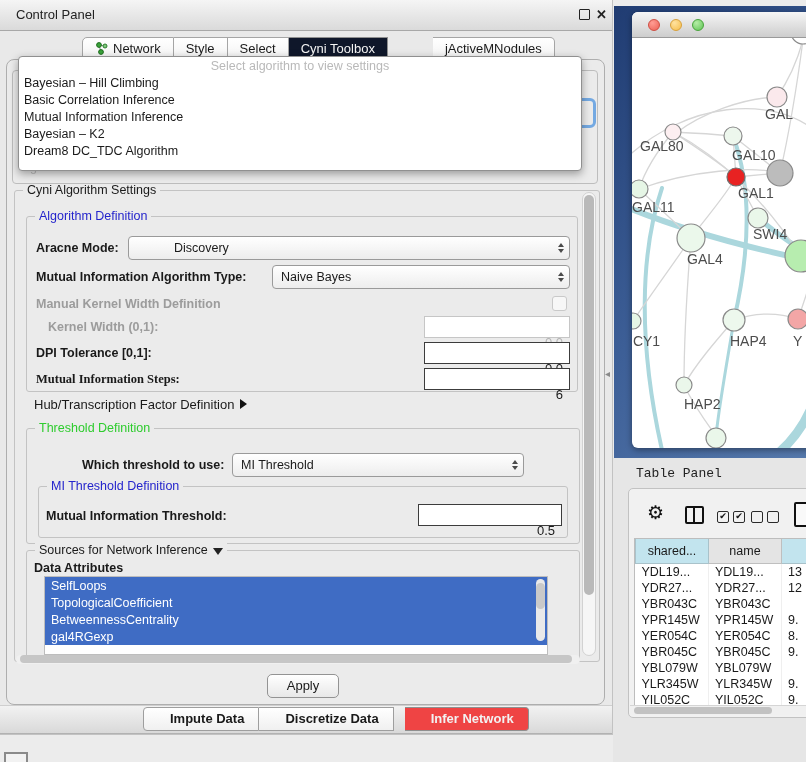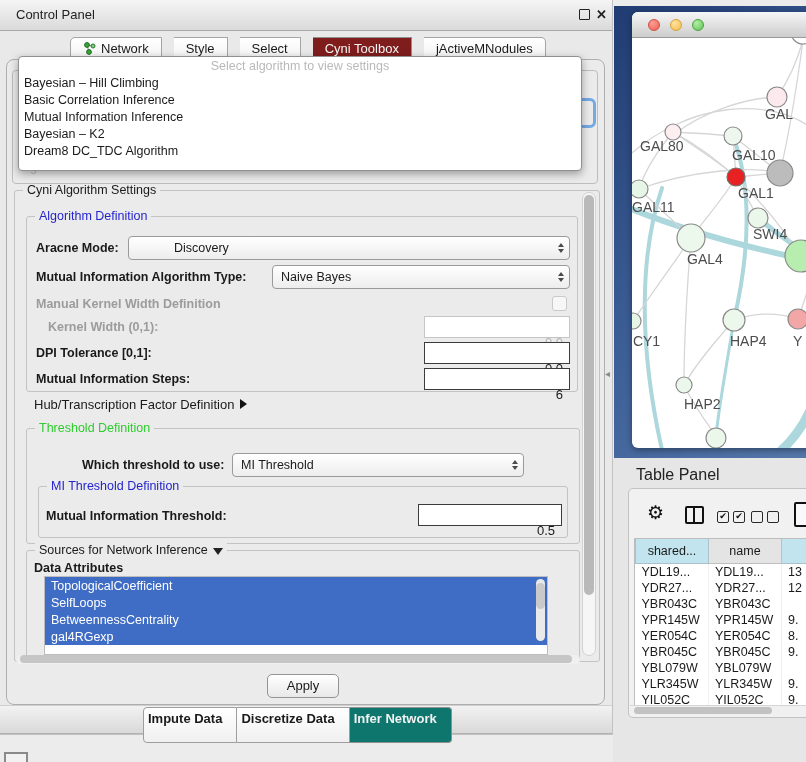--- a/index.html
+++ b/index.html
@@ -15,26 +15,26 @@
      background:linear-gradient(#f5f5f5,#dadada);border-bottom:1px solid #a8a8a8;}
   #cp-title{left:16px;top:7px;font-size:13px;color:#222;}
   .tb-btn{top:9px;width:12px;height:12px;font-size:13px;line-height:12px;color:#222;cursor:pointer;}
   #cp-float{left:579px;border:1.5px solid #222;width:9px;height:9px;border-radius:1px;}
   #cp-close{left:596px;font-weight:bold;}
 
   #cp-container{left:6px;top:59px;width:597px;height:644px;background:#ebebeb;
      border:1px solid #aeaeae;border-radius:8px;}
 
   
-  #top-tabs{left:70px;top:37px;height:23px;display:flex;z-index:20;gap:12px;}
+  #top-tabs{left:82px;top:37px;height:23px;display:flex;z-index:20;}
   .tab{background:linear-gradient(#ffffff,#f2f2f2);border:1px solid #a5a5a5;border-left:none;
      padding:3px 12px 0 12px;font-size:13px;height:19px;cursor:pointer;display:flex;gap:5px;align-items:flex-start;}
   .tab:first-child{border-left:1px solid #a5a5a5;border-radius:5px 0 0 5px;}
-  .tab:last-child{border-radius:0 5px 5px 0;}
-  .tab.selected{background:#7f1d1d;color:#f4f4f4;border-color:#8f8f8f;}
+  .tab:last-child{border-radius:0 5px 5px 0;margin-left:45px;}
+  .tab.selected{background:#0f172a;color:#f4f4f4;border-color:#8f8f8f;}
 
   
   #algo-dropdown{left:18px;top:56px;width:562px;height:111px;background:#ffffff;
      border:1px solid #909090;border-radius:4px;box-shadow:0 3px 8px rgba(0,0,0,0.35);
      z-index:50;padding-top:2px;}
   #algo-hint{text-align:center;color:#b9b9b9;font-size:12.5px;height:16px;}
   .algo-item{font-size:12.5px;padding:1.4px 0 1.4px 5px;cursor:pointer;}
   .algo-item.bold{font-weight:bold;}
   #behind-frame{left:12px;top:70px;width:584px;height:112px;border:1px solid #bdbdbd;
      border-radius:4px;z-index:30;}
@@ -93,24 +93,24 @@
   #h-scroll .th{width:552px;height:8px;margin-left:4px;background:#c6c6c6;border-radius:5px;}
 
   
   #apply-btn{left:267px;top:674px;width:72px;height:24px;background:linear-gradient(#ffffff,#e8e8e8);
      border:1px solid #939393;border-radius:5px;font-size:13px;text-align:center;
      padding-top:3px;box-sizing:border-box;cursor:pointer;}
   #bottom-strip{left:0;top:705px;width:612px;height:29px;background:linear-gradient(#f2f2f2,#d9d9d9);
      border-top:1px solid #cfcfcf;border-bottom:1px solid #b2b2b2;box-sizing:border-box;}
   #bottom-tabs{left:143px;top:707px;height:23px;display:flex;z-index:5;}
   .btab{background:linear-gradient(#ffffff,#f0f0f0);border:1px solid #9e9e9e;border-left:none;
-     font-size:13px;font-weight:bold;padding:3px 14px 0 4px;height:36px;box-sizing:border-box;cursor:pointer;text-align:center;}
+     font-size:13px;font-weight:bold;padding:3px 14px 0 26px;height:24px;box-sizing:border-box;cursor:pointer;text-align:center;}
   .btab:first-child{border-left:1px solid #9e9e9e;border-radius:4px 0 0 4px;}
   .btab:last-child{border-radius:0 4px 4px 0;}
-  .btab.selected{background:#0f766e;color:#f2f2f2;border-color:#8f8f8f;}
+  .btab.selected{background:#ef4444;color:#f2f2f2;border-color:#8f8f8f;margin-left:11px;}
 
   
   #divider-handle{left:605px;top:368px;font-size:10px;color:#8a8a8a;}
 
   
   #net-frame{left:614px;top:6px;width:192px;height:452px;
      background:linear-gradient(135deg,#203c72 0%,#3d5f97 55%,#5578ab 100%);}
   #net-window{left:632px;top:12px;width:180px;height:436px;background:#ffffff;
      border-radius:6px 0 0 6px;box-shadow:0 2px 6px rgba(0,0,0,0.4);overflow:hidden;}
   #net-titlebar{left:0;top:0;width:100%;height:26px;background:linear-gradient(#f6f6f6,#cdcdcd);
@@ -118,21 +118,21 @@
   .light{position:absolute;top:7px;width:12px;height:12px;border-radius:50%;box-sizing:border-box;cursor:pointer;}
   #light-close{left:16px;background:radial-gradient(circle at 35% 30%,#ff9d94,#ec6054);border:1px solid #ce4d42;}
   #light-min{left:38px;background:radial-gradient(circle at 35% 30%,#ffe2a0,#f5bd4b);border:1px solid #d8a03a;}
   #light-zoom{left:60px;background:radial-gradient(circle at 35% 30%,#b5eda6,#5fc454);border:1px solid #47a43a;}
   #net-canvas{left:0;top:26px;width:180px;height:410px;overflow:hidden;}
   #net-canvas svg{display:block;}
   .node-label{font-size:14px;fill:#4d4d4d;font-family:"Liberation Sans",sans-serif;}
 
   
   #right-lower{left:613px;top:458px;width:193px;height:304px;background:#e6e6e6;}
-  #table-panel-title{left:636px;top:466px;font-size:16px;color:#222;}
+  #table-panel-title{left:636px;top:466px;font-size:13px;color:#222;font-family:Liberation Mono, monospace;}
   #table-container{left:628px;top:488px;width:182px;height:228px;background:#f1f1f1;
      border:1px solid #c2c2c2;border-radius:5px 0 0 5px;}
   .ticon{position:absolute;cursor:pointer;}
   #gear-icon{left:18px;top:12px;font-size:19px;color:#111;}
   #cols-icon{left:56px;top:17px;width:15px;height:14px;border:2px solid #111;border-radius:2px;}
   #cols-icon i{position:absolute;left:6px;top:0;width:2px;height:14px;background:#111;}
   .chkpair{display:flex;gap:4px;}
   #checked-pair{left:88px;top:22px;}
   #unchecked-pair{left:122px;top:22px;}
   .mini-chk{width:10px;height:10px;border:1.5px solid #2a2a2a;border-radius:2px;font-size:9px;
@@ -225,21 +225,21 @@
         <span class="arr-up"></span>
         <span class="arr-dn"></span>
       </span>
   </div>
   <div class="lbl dis" style="left:36px;top:297px;">Manual Kernel Width Definition</div>
   <div class="chk" style="left:552px;top:296px;"></div>
   <div class="lbl dis" style="left:36px;top:320px;padding-left:12px;">Kernel Width (0,1):</div>
   <div class="fld dis" style="left:424px;top:316px;width:146px;">0.0</div>
   <div class="lbl" style="left:36px;top:346px;">DPI Tolerance [0,1]:</div>
   <div class="fld" style="left:424px;top:342px;width:146px;">0.0</div>
-  <div class="lbl" style="left:36px;top:372px;">Mutual Information Steps:</div>
+  <div class="lbl" style="left:36px;top:372px;font-family:Liberation Serif, serif;">Mutual Information Steps:</div>
   <div class="fld" style="left:424px;top:368px;width:146px;">6</div>
 
   <div class="lbl plain" style="left:34px;top:397px;font-size:13px;">
     <span>Hub/Transcription Factor Definition</span><span class="tri-right"></span>
   </div>
 
   <div class="gb" style="left:26px;top:428px;width:552px;height:114px;">
     <span class="t t-green">Threshold Definition</span>
   </div>
   <div class="lbl" style="left:82px;top:458px;">Which threshold to use:</div>
@@ -255,22 +255,22 @@
   </div>
   <div class="lbl" style="left:46px;top:509px;">Mutual Information Threshold:</div>
   <div class="fld" style="left:418px;top:504px;width:144px;">0.5</div>
 
   <div class="gb" style="left:26px;top:550px;width:552px;height:108px;">
     <span class="t"><span>Sources for Network Inference</span><span class="tri-down"></span></span>
   </div>
   <div class="lbl" style="left:34px;top:561px;">Data Attributes</div>
   <div id="attr-list" class="abs">
 
-  <div class="attr-item">TopologicalCoefficient</div>
-      <div class="attr-item">SelfLoops</div>
+  <div class="attr-item">SelfLoops</div>
+      <div class="attr-item">TopologicalCoefficient</div>
       <div class="attr-item">BetweennessCentrality</div>
       <div class="attr-item">gal4RGexp</div>
       <div id="attr-scroll">
         <div class="th"></div>
       </div>
     </div>
 
   <div id="v-scroll" class="abs">
       <div class="th"></div>
     </div>

